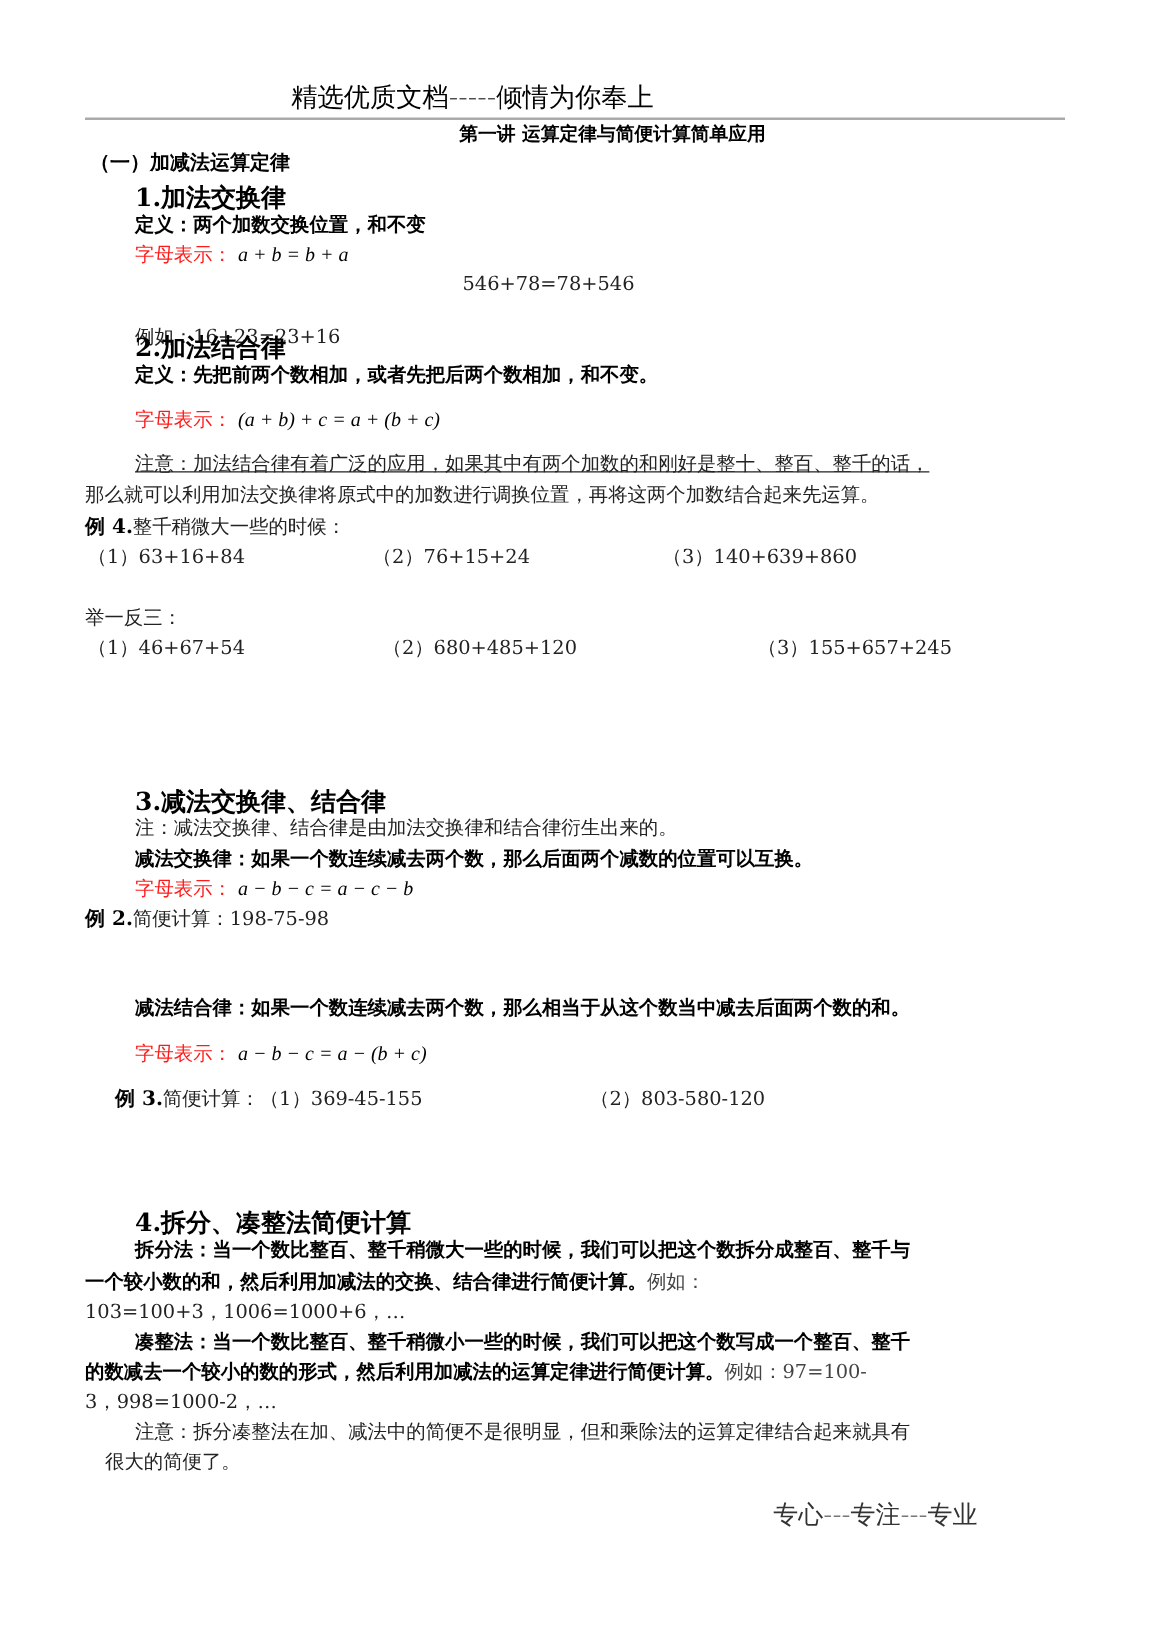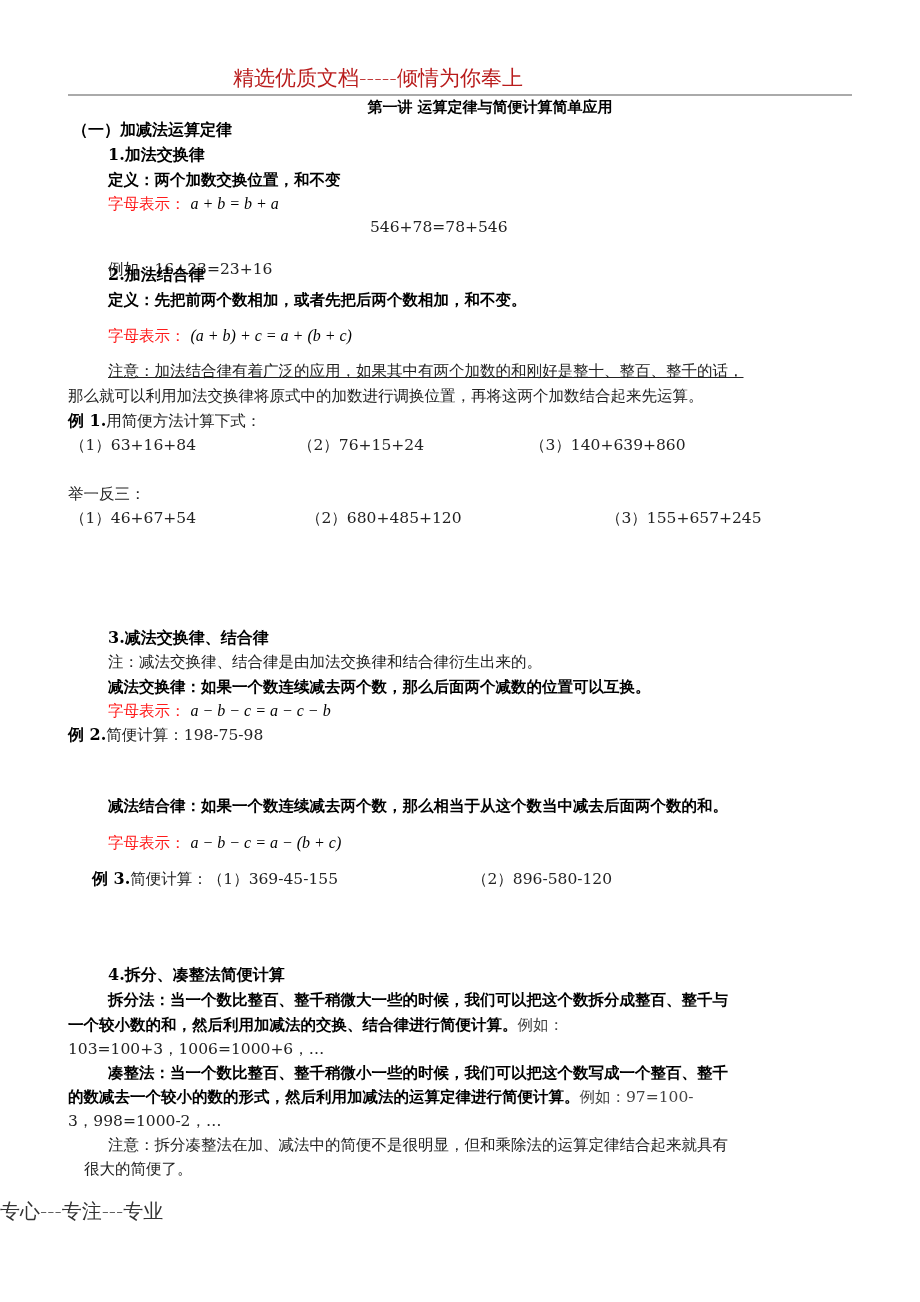--- a/index.html
+++ b/index.html
@@ -1,28 +1,28 @@
 <!DOCTYPE html>
 <html><head>
   <meta charset="utf-8">
   <style>
     html, body { margin:0; padding:0; background:#ffffff; }
     body { width:920px; height:1302px; position:relative; overflow:hidden;
            font-family:"DejaVu Serif","Liberation Serif",serif; color:#000; }
     .abs { position:absolute; white-space:nowrap; }
-    .hdr { top:64px; left:0; width:756px; text-align:center; font-size:21px; color:#b91c1c; font-family:"DejaVu Sans","Liberation Sans",sans-serif; font-weight:300; }
+    .hdr { top:64px; left:0; width:756px; text-align:center; font-size:21px; color:#000000; font-family:"DejaVu Sans","Liberation Sans",sans-serif; font-weight:300; }
     .rule { position:absolute; top:94px; left:68px; width:784px; height:0; border-top:2px solid #aaa; }
     .title { top:98px; left:0; width:980px; text-align:center; font-size:15px; font-weight:bold; }
     .h1 { font-size:16px; font-weight:bold; }
-    .h2 { font-size:16px; font-weight:bold; }
+    .h2 { font-size:20px; font-weight:bold; }
     .bold { font-size:15.5px; font-weight:bold; }
     .norm { font-size:15.5px; color:#222; }
     .red { color:#ff1a1a; }
     .math { font-family:"Liberation Serif","DejaVu Serif",serif; font-style:italic; font-size:16px; color:#000; }
-    .footer { top:1198px; left:0; width:782px; text-align:left; font-size:20px; color:#333; font-family:"DejaVu Sans","Liberation Sans",sans-serif; font-weight:300; }
+    .footer { top:1198px; left:0; width:782px; text-align:right; font-size:20px; color:#333; font-family:"DejaVu Sans","Liberation Sans",sans-serif; font-weight:300; }
     .ex-label { font-weight:bold; }
     .light { color:#444; font-weight:normal; }
   </style>
 </head>
 <body>
 
 <div class="abs hdr">精选优质文档-----倾情为你奉上</div>
 <div class="rule"></div>
 <div class="abs title">第一讲  运算定律与简便计算简单应用</div>
 
@@ -39,21 +39,21 @@
 
 <div class="abs h2" style="top:265px;left:108px;">2.加法结合律</div>
 <div class="abs bold" style="top:290px;left:108px;">定义：先把前两个数相加，或者先把后两个数相加，和不变。</div>
 <div class="abs norm" style="top:326px;left:108px;">
   <span class="red">字母表示：</span>
   <span class="math">(a + b) + c = a + (b + c)</span>
 </div>
 <div class="abs norm" style="top:361px;left:108px;text-decoration:underline;">注意：加法结合律有着广泛的应用，如果其中有两个加数的和刚好是整十、整百、整千的话，</div>
 <div class="abs norm" style="top:386px;left:68px;">那么就可以利用加法交换律将原式中的加数进行调换位置，再将这两个加数结合起来先运算。</div>
 <div class="abs norm" style="top:411px;left:68px;">
-  <span class="ex-label" style="color:#000;font-size:16px;">例 1.</span><span>用简便方法计算下式：</span>
+  <span class="ex-label" style="color:#000;font-size:16px;">例 4.</span><span>整千稍微大一些的时候：</span>
 </div>
 <div class="abs norm" style="top:435px;left:70px;">（1）63+16+84</div>
 <div class="abs norm" style="top:435px;left:298px;">（2）76+15+24</div>
 <div class="abs norm" style="top:435px;left:530px;">（3）140+639+860</div>
 
 <div class="abs norm" style="top:484px;left:68px;">举一反三：</div>
 <div class="abs norm" style="top:508px;left:70px;">（1）46+67+54</div>
 <div class="abs norm" style="top:508px;left:306px;">（2）680+485+120</div>
 <div class="abs norm" style="top:508px;left:606px;">（3）155+657+245</div>
 
@@ -69,21 +69,21 @@
 </div>
 
 <div class="abs bold" style="top:796px;left:108px;">减法结合律：如果一个数连续减去两个数，那么相当于从这个数当中减去后面两个数的和。</div>
 <div class="abs norm" style="top:833px;left:108px;">
   <span class="red">字母表示：</span>
   <span class="math">a − b − c = a − (b + c)</span>
 </div>
 <div class="abs norm" style="top:869px;left:68px;">
   <span class="ex-label" style="color:#000;font-size:16px;margin-left:24px;">例 3.</span><span>简便计算：（1）369-45-155</span>
 </div>
-<div class="abs norm" style="top:869px;left:472px;">（2）896-580-120</div>
+<div class="abs norm" style="top:869px;left:472px;">（2）803-580-120</div>
 
 <div class="abs h2" style="top:965px;left:108px;">4.拆分、凑整法简便计算</div>
 <div class="abs bold" style="top:990px;left:108px;">拆分法：当一个数比整百、整千稍微大一些的时候，我们可以把这个数拆分成整百、整千与</div>
 <div class="abs bold" style="top:1015px;left:68px;">
   <span>一个较小数的和，然后利用加减法的交换、结合律进行简便计算。</span><span class="light">例如：</span>
 </div>
 <div class="abs norm" style="top:1039px;left:68px;">103=100+3，1006=1000+6，…</div>
 <div class="abs bold" style="top:1063px;left:108px;">凑整法：当一个数比整百、整千稍微小一些的时候，我们可以把这个数写成一个整百、整千</div>
 <div class="abs bold" style="top:1087px;left:68px;">
   <span>的数减去一个较小的数的形式，然后利用加减法的运算定律进行简便计算。</span><span class="light">例如：97=100-</span>

